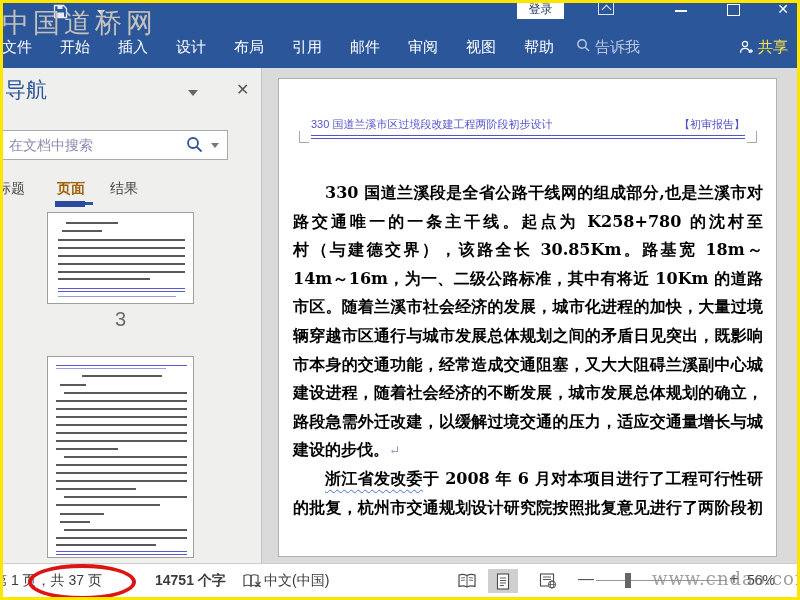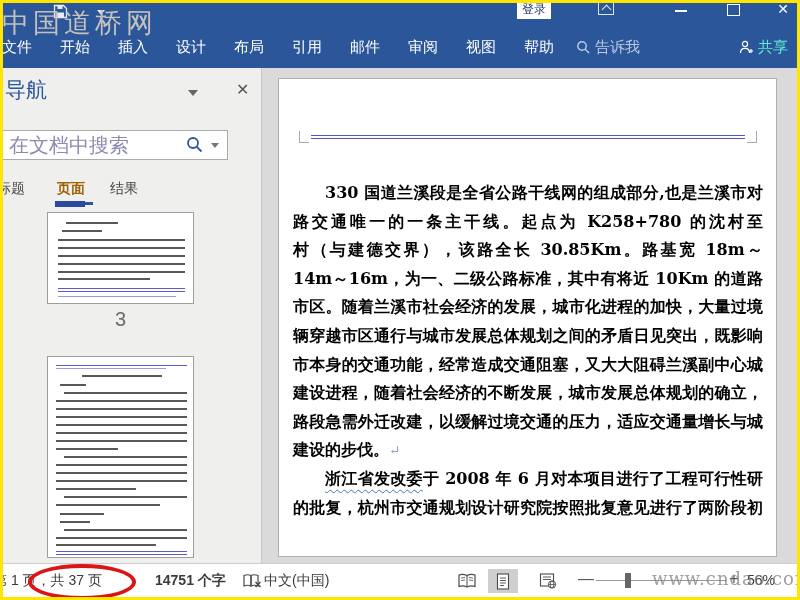--- a/index.html
+++ b/index.html
@@ -8,53 +8,53 @@
 
   
   .frame { position:absolute; inset:0; border:3px solid #ffe600; z-index:90; pointer-events:none; }
 
   
   .titlebar { position:absolute; left:0; top:0; width:800px; height:26px; background:#2b579a; z-index:5; }
   .qat-save { position:absolute; left:53px; top:4px; }
   .qat-caret { position:absolute; left:97px; top:10px; width:0; height:0;
                border-left:4px solid transparent; border-right:4px solid transparent; border-top:5px solid #e8edf5; }
   .win-title { position:absolute; left:222px; top:4px; color:#fff; font-size:13px; white-space:nowrap; }
-  .login-btn { position:absolute; left:517px; top:0; width:34px; height:19px; background:#fff;
+  .login-btn { position:absolute; left:517px; top:0; width:47px; height:19px; background:#fff;
                color:#1f3864; font-size:12px; text-align:center; line-height:19px; }
   .ribbon-opts { position:absolute; left:598px; top:2px; width:16px; height:13px; border:1px solid #dfe6f0; }
   .ribbon-opts::after { content:""; position:absolute; left:4px; top:3px; width:6px; height:6px;
                border-left:1px solid #dfe6f0; border-top:1px solid #dfe6f0; transform:rotate(45deg); }
   .btn-min { position:absolute; left:664px; top:0; width:34px; height:20px; }
   .btn-min::after { content:""; position:absolute; left:11px; top:10px; width:12px; height:2px; background:#fff; }
   .btn-max { position:absolute; left:716px; top:0; width:34px; height:20px; }
   .btn-max::after { content:""; position:absolute; left:11px; top:4px; width:11px; height:10px; border:1.5px solid #fff; }
   .btn-close { position:absolute; left:768px; top:0; width:30px; height:20px; color:#fff;
                font-size:14px; text-align:center; line-height:18px; }
 
   
   .ribbon { position:absolute; left:0; top:26px; width:800px; height:42px; background:#2b579a;
             display:flex; align-items:center; color:#fff; font-size:15px; z-index:5; }
   .rtab { margin-left:28px; white-space:nowrap; cursor:default; }
   .rtab:first-child { margin-left:2px; }
-  .tellme { margin-left:22px; display:flex; align-items:center; color:#bcc9e2; }
+  .tellme { margin-left:22px; display:flex; color:#bcc9e2; }
   .tellme svg { margin-right:5px; }
-  .share { position:absolute; right:12px; display:flex; align-items:center; color:#5eead4; }
+  .share { position:absolute; right:12px; display:flex; align-items:center; color:#fde047; }
   .share svg { margin-right:4px; }
 
   
   .navpane { position:absolute; left:0; top:68px; width:262px; height:495px; background:#efefee;
              border-right:1px solid #c6c6c6; z-index:4; }
   .nav-title { position:absolute; left:5px; top:8px; font-size:21px; color:#2b579a; }
   .nav-caret { position:absolute; left:188px; top:22px; width:0; height:0;
                border-left:5px solid transparent; border-right:5px solid transparent; border-top:6px solid #666; }
   .nav-close { position:absolute; left:236px; top:12px; font-size:16px; color:#555; }
   .nav-search { position:absolute; left:2px; top:62px; width:226px; height:30px; background:#fff;
                 border:1px solid #ababab; }
   .nav-search input { position:absolute; left:6px; top:3px; width:175px; height:22px; border:none; outline:none;
-                font-size:20px; color:#555; background:transparent; }
+                font-size:14px; color:#555; background:transparent; }
   .nav-search input::placeholder { color:#8b8bb0; opacity:1; }
   .search-btn { position:absolute; right:24px; top:5px; }
   .search-caret { position:absolute; right:8px; top:12px; width:0; height:0;
                border-left:4px solid transparent; border-right:4px solid transparent; border-top:5px solid #777; }
   .nav-tabs { position:absolute; left:0; top:108px; width:262px; height:30px; font-size:14px; color:#444; }
   .ntab { position:absolute; top:4px; }
   .ntab-1 { left:-3px; }
   .ntab-2 { left:57px; color:#a16207; font-weight:bold; }
   .ntab-2::after { content:""; position:absolute; left:-2px; bottom:-7px; width:38px; height:3px; background:#2b579a; }
   .ntab-3 { left:110px; }
@@ -231,20 +231,24 @@
     <div class="tb" style="top:194px; left:8px; width:131px;"></div>
     <div class="tb" style="top:197px; left:8px; width:131px;"></div>
   </div>
 </div>
 
 <div class="docarea">
   <div class="page">
     <div class="hmark hmark-l"></div>
     <div class="hmark hmark-r"></div>
 
+    <div class="pg-head">
+      <span class="hl">330 国道兰溪市区过境段改建工程两阶段初步设计</span>
+      <span class="hr">【初审报告】</span>
+    </div>
     <div class="pg-dline"></div>
 
 
     <div class="body-text">
       <div class="bl fill ind">330 国道兰溪段是全省公路干线网的组成部分,也是兰溪市对外公</div>
       <div class="bl fill">路交通唯一的一条主干线。起点为 K258+780 的沈村至 K289+630 的檀</div>
       <div class="bl fill">村（与建德交界），该路全长 30.85Km。路基宽 18m～24.5m、路面宽</div>
       <div class="bl fill">14m～16m，为一、二级公路标准，其中有将近 10Km 的道路穿越兰溪</div>
       <div class="bl fill">市区。随着兰溪市社会经济的发展，城市化进程的加快，大量过境车</div>
       <div class="bl fill">辆穿越市区通行与城市发展总体规划之间的矛盾日见突出，既影响城</div>

